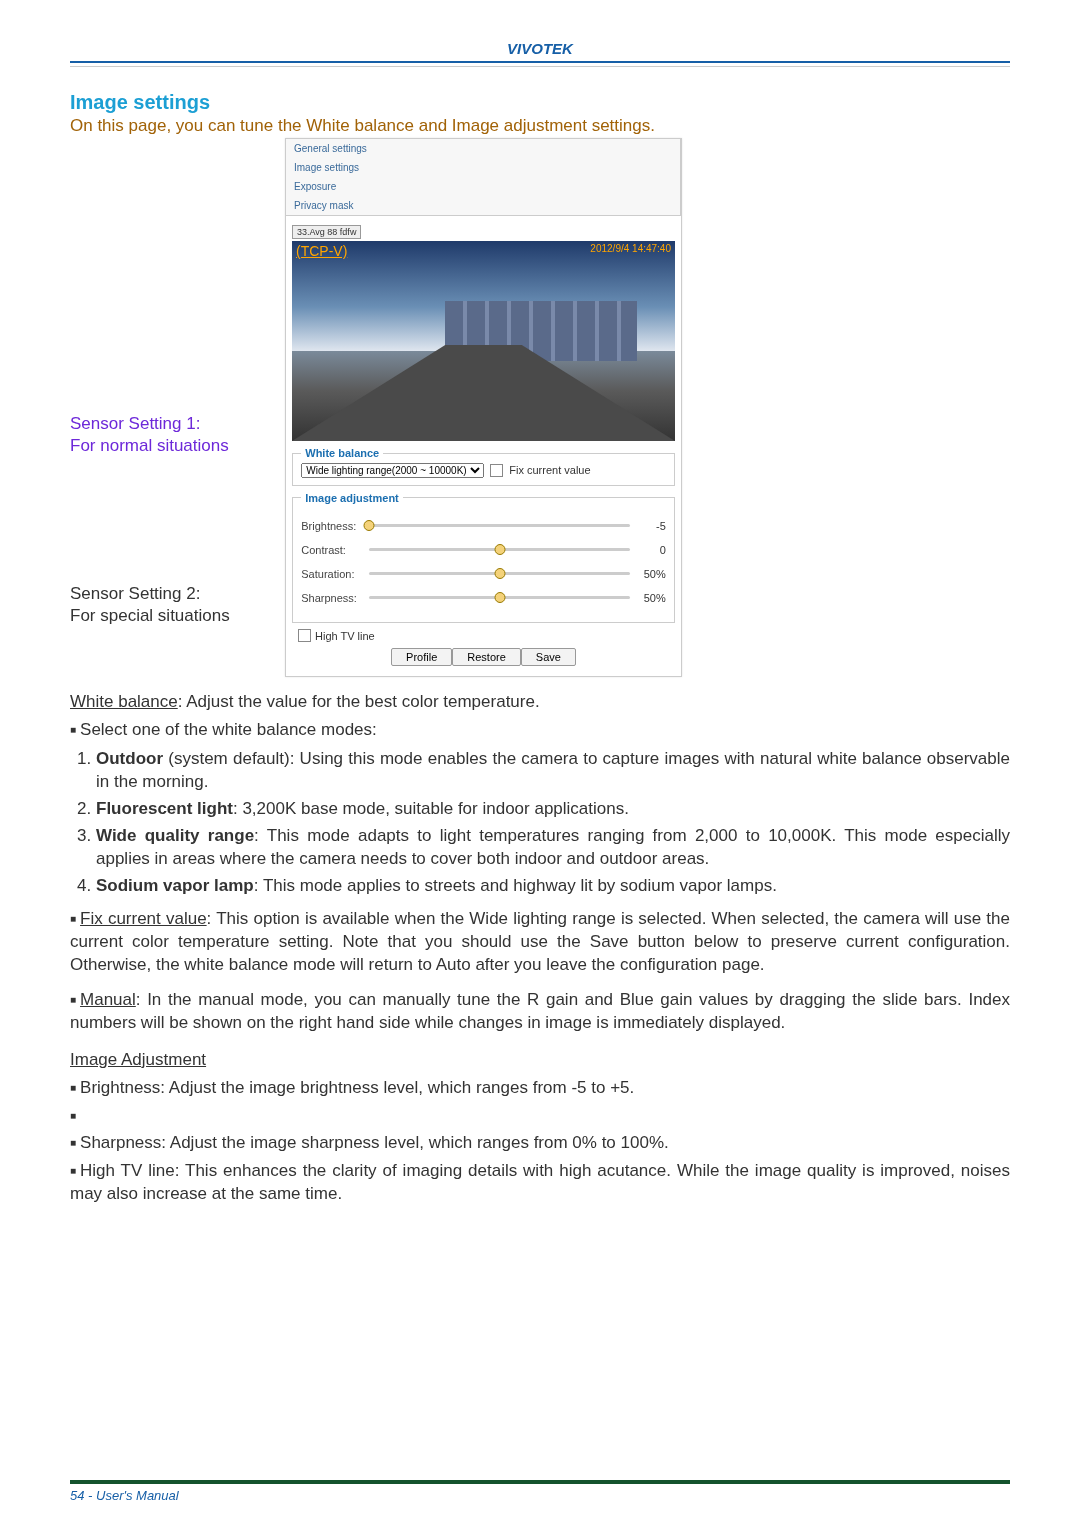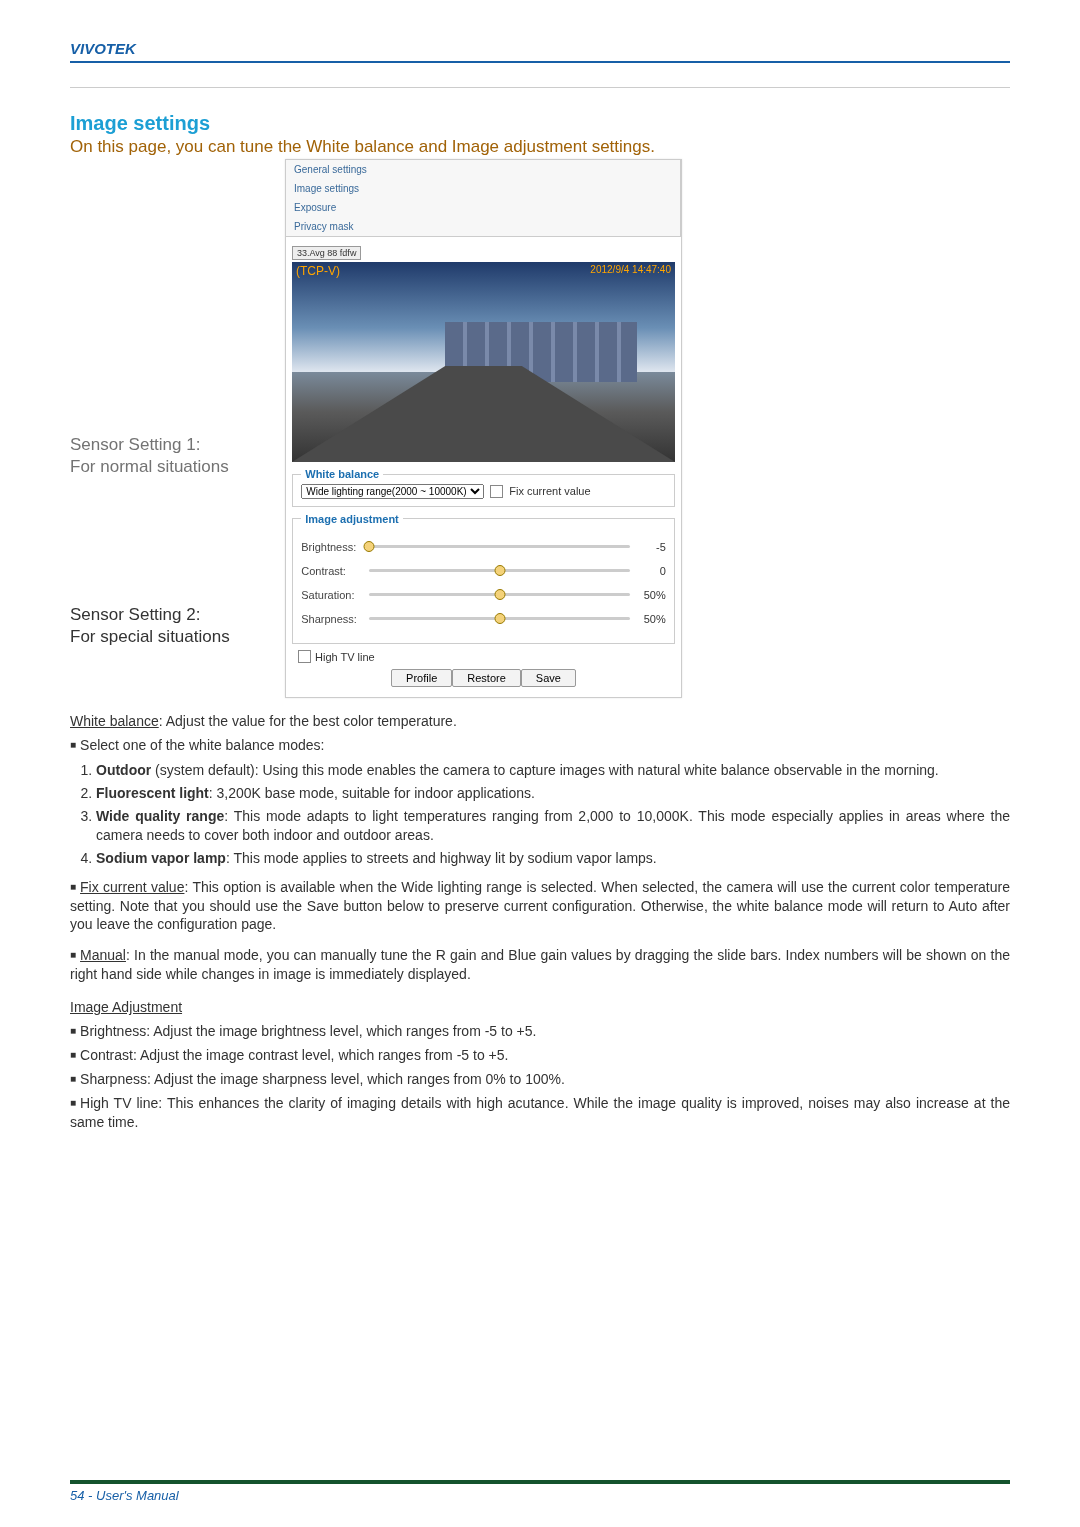--- a/index.html
+++ b/index.html
@@ -17,21 +17,22 @@
     box-sizing: border-box;
     padding: 40px 70px 30px 70px;
   }
   .header-brand {
     color: #165fa7;
     font-style: italic;
     font-weight: bold;
     font-size: 15px;
     padding-bottom: 4px;
     border-bottom: 2px solid #165fa7;
-    margin-bottom: 24px;
+    margin-bottom: 3px;
+    text-align: center;
   }
   hr.hdr {
     border: none;
     border-top: 1px solid #ccc;
     margin: 0 0 24px 0;
   }
   h2.section-title {
     color: #1c9fd4;
     font-size: 20px;
     font-weight: bold;
@@ -49,21 +50,21 @@
   .left-labels {
     width: 215px;
     flex-shrink: 0;
     position: relative;
   }
   .left-label-1 {
     position: absolute;
     top: 275px;
     left: 0;
     font-size: 17px;
-    color: #737373;
+    color: #6d28d9;
     line-height: 1.3;
   }
   .left-label-2 {
     position: absolute;
     top: 445px;
     left: 0;
     font-size: 17px;
     color: #333;
     line-height: 1.3;
   }
@@ -117,21 +118,22 @@
   .road {
     position: absolute;
     bottom: 0; left: 0; right: 0; height: 48%;
     background: #4a4a4a;
     clip-path: polygon(0 100%, 100% 100%, 60% 0, 40% 0);
   }
   .vid-label {
     position: absolute;
     top: 2px; left: 4px;
     color: #ffa500;
-    font-size: 12px;
+    font-size: 14px;
+    text-decoration: underline;
   }
   .vid-time {
     position: absolute;
     top: 2px; right: 4px;
     color: #ffa500;
     font-size: 10px;
   }
 
   fieldset.group {
     border: 1px solid #ccc;
@@ -198,21 +200,21 @@
   }
   button.btn {
     font-size: 11px;
     padding: 2px 14px;
     border: 1px solid #999;
     background: #f3f3f3;
     border-radius: 2px;
   }
 
   .body-text {
-    font-size: 14px;
+    font-size: 17px;
     line-height: 1.35;
     margin-top: 14px;
     color: #333;
   }
   .body-text p { margin: 5px 0; }
   .body-text ol { margin: 6px 0 10px 0; padding-left: 26px; }
   .body-text ol li { margin-bottom: 4px; text-align: justify; }
   .sq { display: inline-block; }
   .sq::before { content: "\25A0"; font-size: 10px; vertical-align: 2px; margin-right: 4px; }
   .ul { text-decoration: underline; }
@@ -341,21 +343,21 @@
       <li><span class="b">Wide quality range</span><span>: This mode adapts to light temperatures ranging from 2,000 to 10,000K. This mode especially applies in areas where the camera needs to cover both indoor and outdoor areas.</span></li>
       <li><span class="b">Sodium vapor lamp</span><span>: This mode applies to streets and highway lit by sodium vapor lamps.</span></li>
     </ol>
 
     <p class="bullet-item"><span class="sq"></span><span class="ul">Fix current value</span><span>: This option is available when the Wide lighting range is selected. When selected, the camera will use the current color temperature setting. Note that you should use the Save button below to preserve current configuration. Otherwise, the white balance mode will return to Auto after you leave the configuration page.</span></p>
 
     <p class="bullet-item" style="margin-top:12px;"><span class="sq"></span><span class="ul">Manual</span><span>: In the manual mode, you can manually tune the R gain and Blue gain values by dragging the slide bars. Index numbers will be shown on the right hand side while changes in image is immediately displayed.</span></p>
 
     <p style="margin-top:14px;"><span class="ul">Image Adjustment</span></p>
     <p class="bullet-item"><span class="sq"></span><span>Brightness: Adjust the image brightness level, which ranges from -5 to +5.</span></p>
-    <p class="bullet-item"><span class="sq"></span><span>Contrast: Adjust the image contrast level, which ranges from -5 to +5.</span></p>
+    <p class="bullet-item"><span class="sq"></span></p>
     <p class="bullet-item"><span class="sq"></span><span>Sharpness: Adjust the image sharpness level, which ranges from 0% to 100%.</span></p>
     <p class="bullet-item"><span class="sq"></span><span>High TV line: This enhances the clarity of imaging details with high acutance. While the image quality is improved, noises may also increase at the same time.</span></p>
   </div>
 
   <div class="footer-wrap">
     <div class="footer-line">54 - User's Manual</div>
   </div>
 </div>
 
 </body></html>

